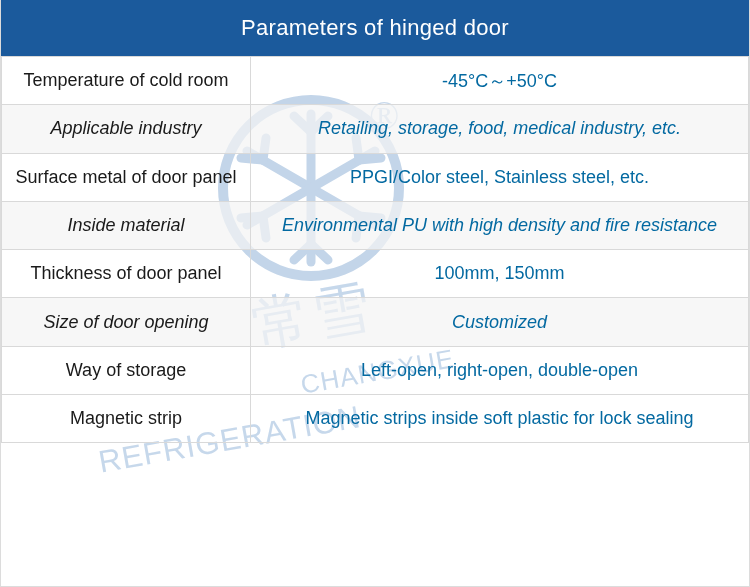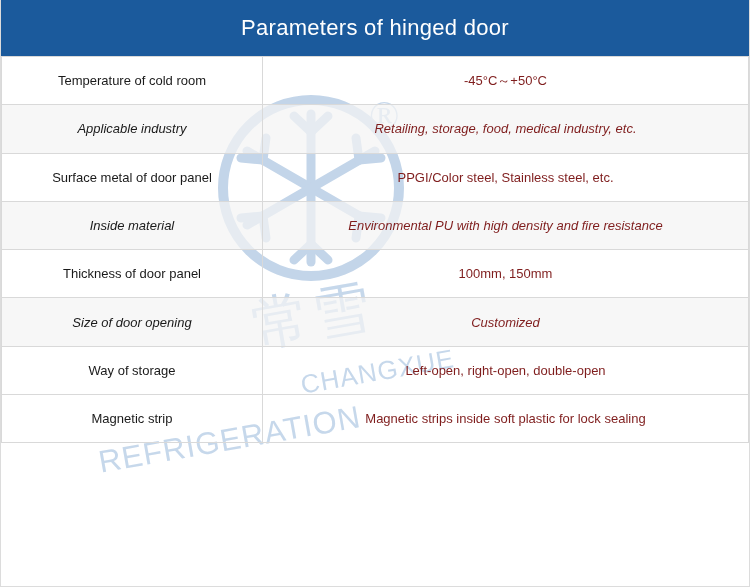--- a/index.html
+++ b/index.html
@@ -98,33 +98,33 @@
     z-index: 8;
     width: 100%;
     border-collapse: collapse;
     table-layout: fixed;
   }
   table.params tr {
     height: 48.3px;
   }
   table.params td {
     border: 1px solid #d9d9d9;
-    font-size: 13px;
+    font-size: 18px;
     vertical-align: middle;
-    padding: 0 6px;
+    padding: 0 0;
     background-clip: padding-box;
   }
   td.label {
     width: 248px;
     text-align: center;
     color: #1a1a1a;
   }
   td.value {
     text-align: center;
-    color: #7f1d1d;
+    color: #0369a1;
   }
   tr.odd td { background-color: rgba(255,255,255,0.0); }
   tr.even td { background-color: rgba(244,244,244,0.72); font-style: italic; }
 </style>
 </head>
 <body>
 
 <div class="page">
 
   <div class="watermark">

